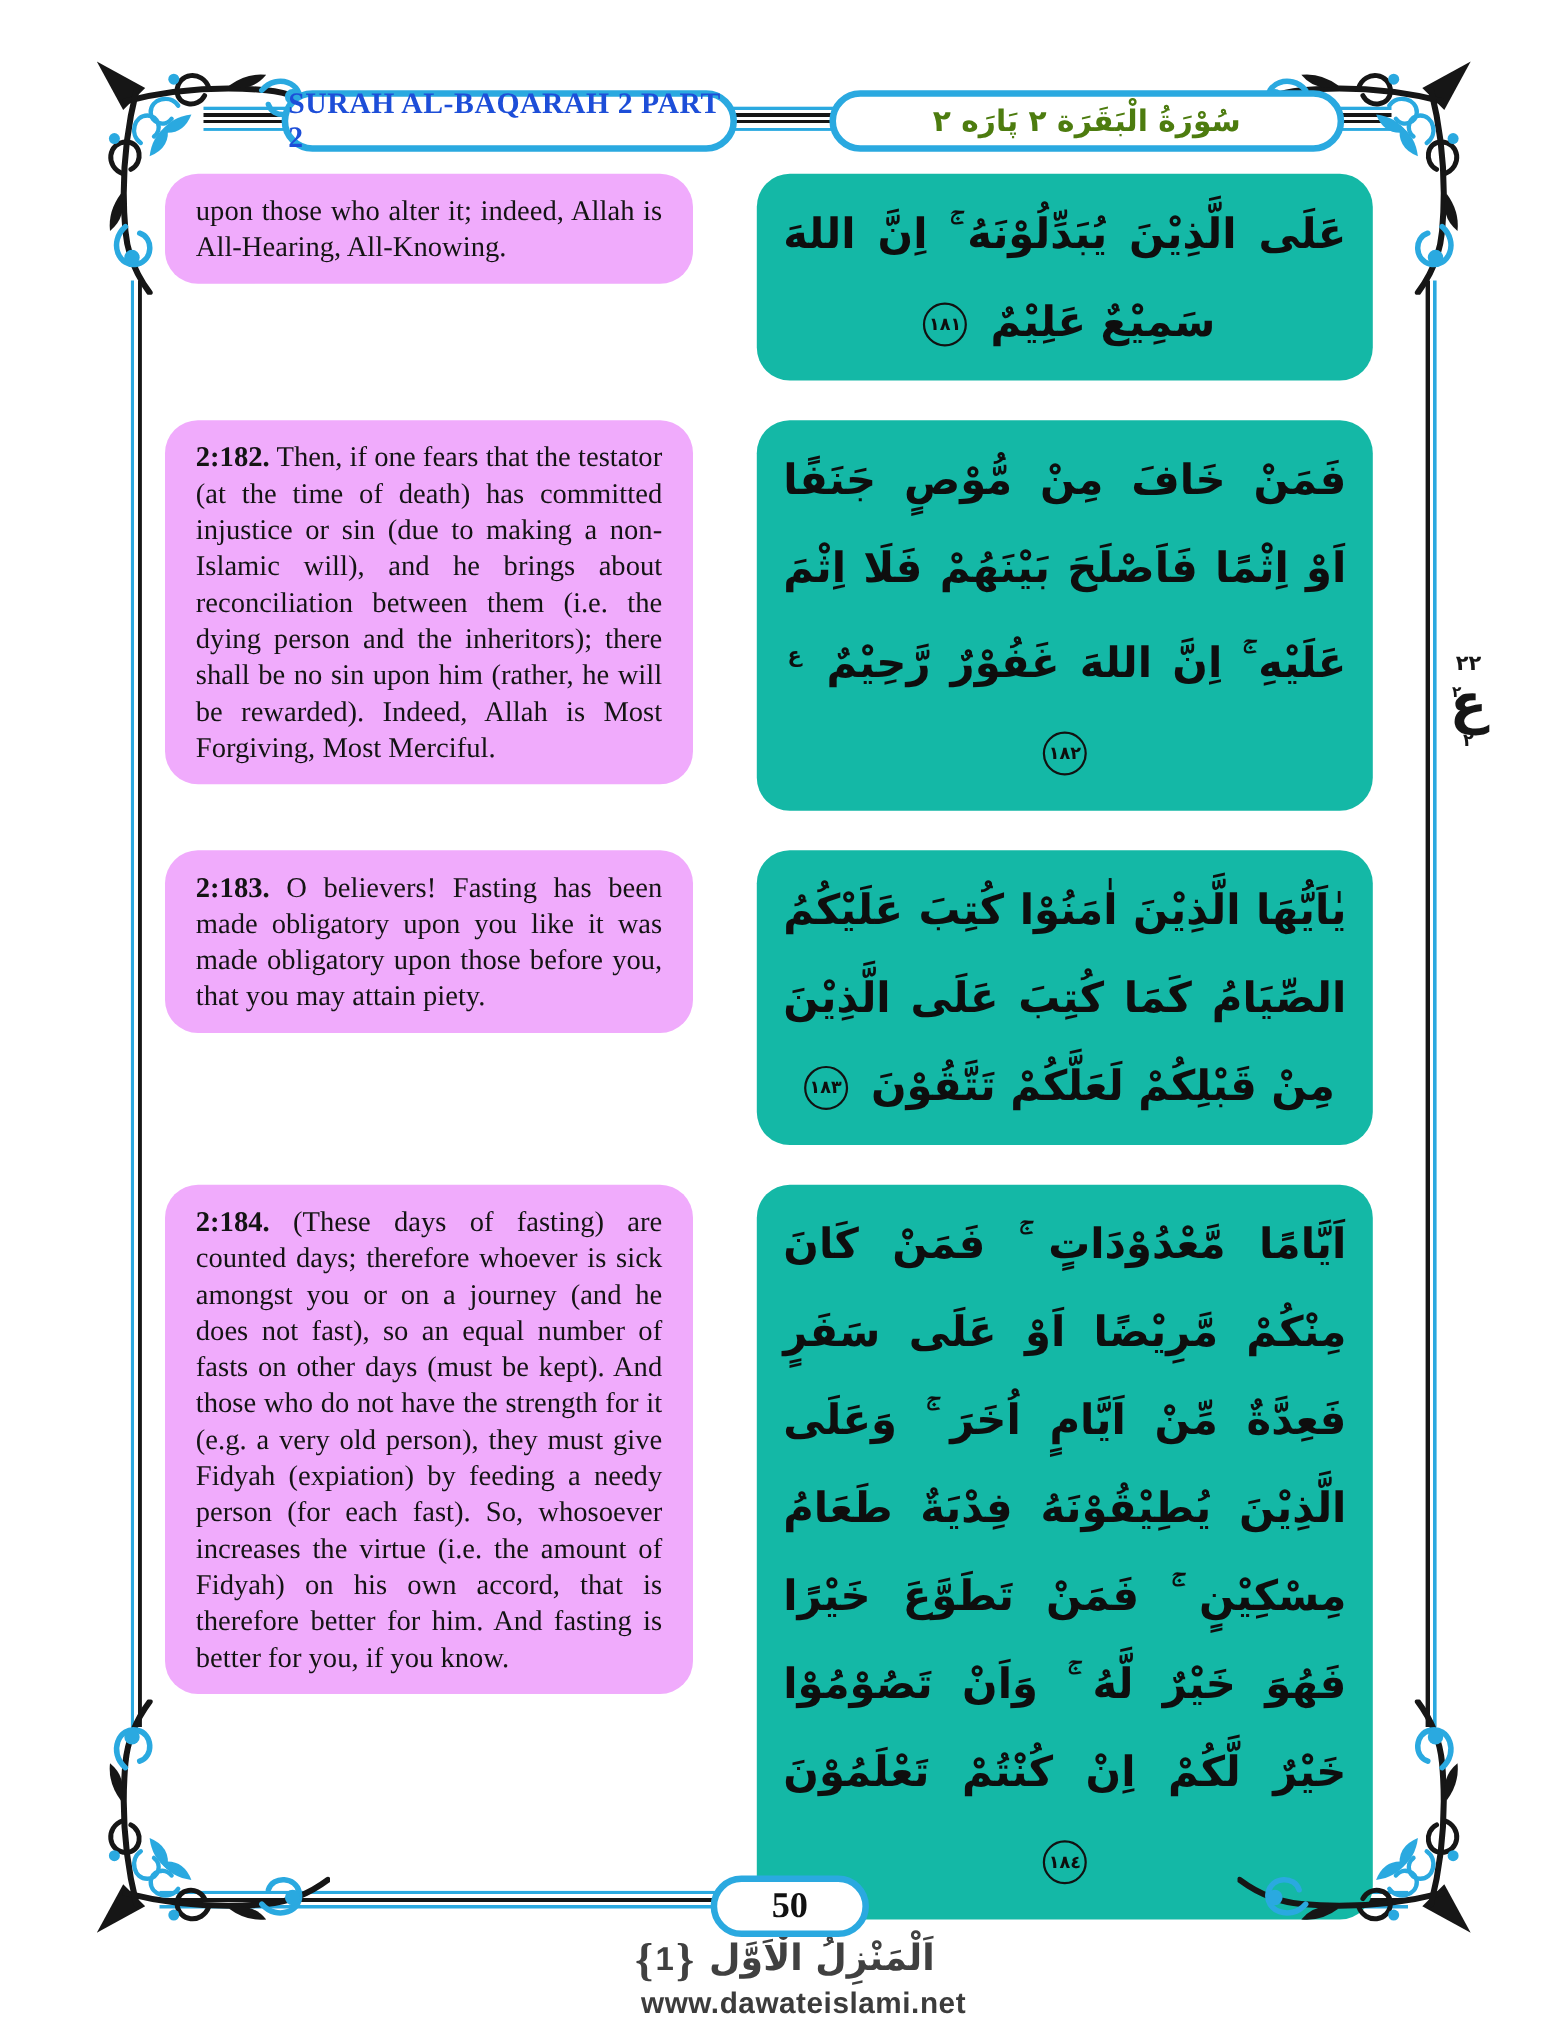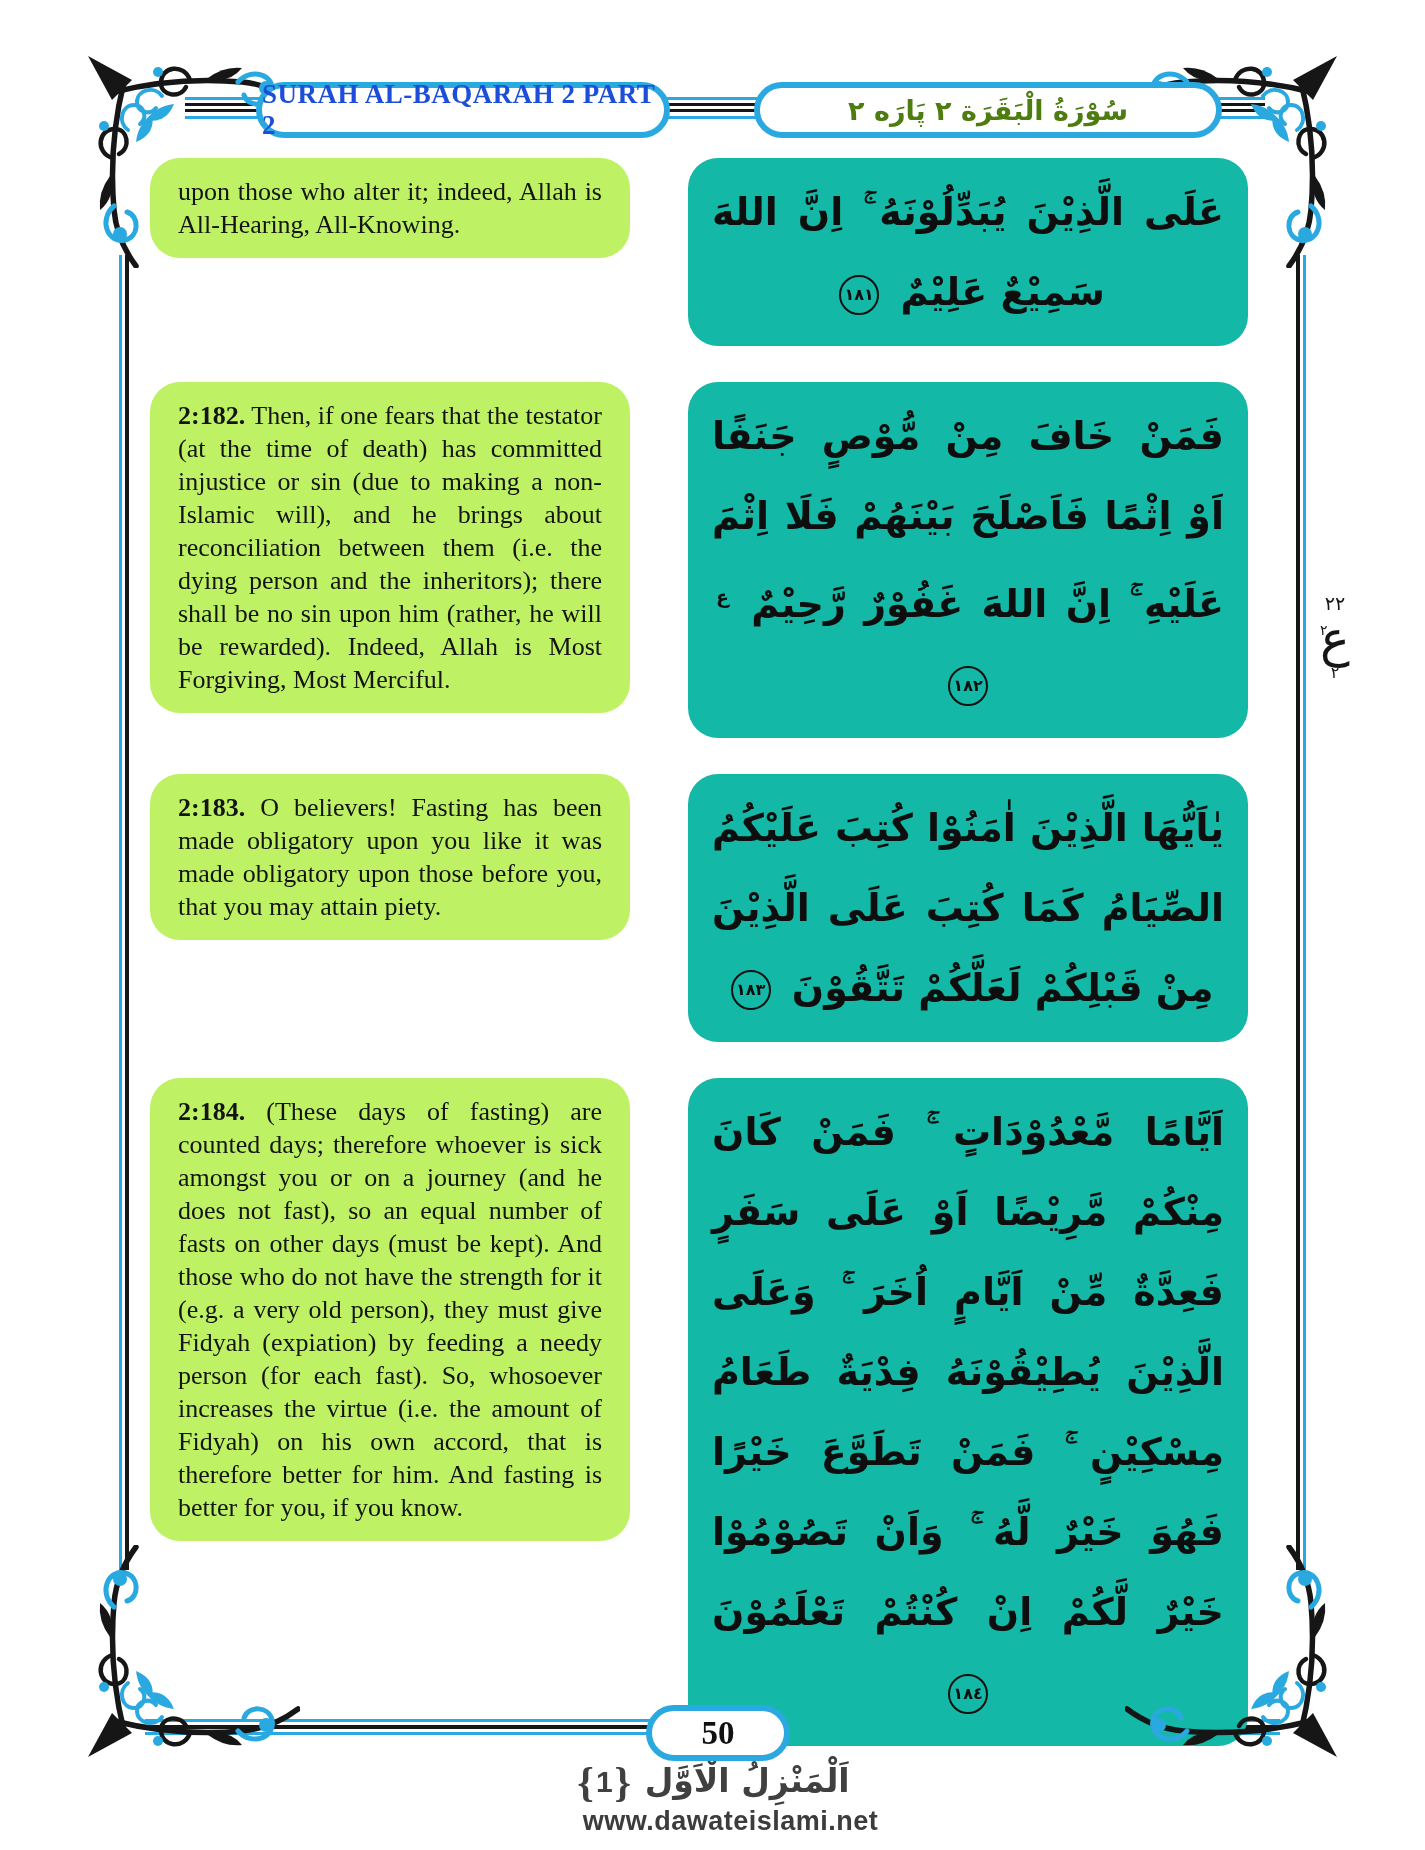--- a/index.html
+++ b/index.html
@@ -26,38 +26,38 @@
   .pill{position:absolute;z-index:3;background:#fff;border:6px solid #2aa9e0;border-radius:32px;
         display:flex;align-items:center;justify-content:center;}
   .pill-left{left:256px;top:82px;width:402px;height:44px;
         font-weight:bold;font-size:27px;letter-spacing:.5px;color:#1d4ed8;}
   .pill-right{left:754px;top:82px;width:456px;height:44px;
         font-family:"DejaVu Sans",sans-serif;font-weight:bold;font-size:27px;direction:rtl;color:#4d7c0f;}
 
   
   .content{position:absolute;left:150px;top:158px;width:1098px;z-index:1;}
   .vrow{display:flex;gap:58px;align-items:flex-start;margin-bottom:36px;}
-  .ebox{flex:0 0 480px;box-sizing:border-box;background:#bef264;border-radius:30px;
+  .ebox{flex:0 0 480px;box-sizing:border-box;background:#f0abfc;border-radius:30px;
         padding:17px 28px;font-size:26px;line-height:33px;text-align:justify;}
   .ebox .vref{font-weight:bold;}
   .ebox .vref:empty{display:none;}
   .abox{flex:1;box-sizing:border-box;background:#14b8a6;border-radius:30px;
         padding:14px 24px;direction:rtl;font-family:"DejaVu Sans",sans-serif;font-weight:bold;
         font-size:38px;line-height:80px;text-align:justify;text-align-last:center;color:#0e0e0e;}
   .ayah-circle{display:inline-flex;align-items:center;justify-content:center;
         width:36px;height:36px;border:2.5px solid #111;border-radius:50%;
         font-size:16px;line-height:1;vertical-align:middle;margin:0 8px;}
   .endmark{font-size:19px;vertical-align:super;margin:0 4px;}
   .endmark:empty{display:none;}
 
   .sparkle{position:absolute;left:652px;top:336px;z-index:4;}
 
   
   .ruku{position:absolute;left:1306px;top:592px;width:58px;z-index:2;text-align:center;
-        font-family:"DejaVu Sans",sans-serif;font-weight:normal;color:#161616;direction:rtl;}
+        font-family:"DejaVu Sans",sans-serif;font-weight:bold;color:#161616;direction:rtl;}
   .ruku-top{font-size:19px;line-height:22px;}
   .ruku-ain{position:relative;font-size:50px;line-height:50px;}
   .ruku-nested{position:absolute;font-size:14px;left:14px;bottom:9px;}
   .ruku-bottom{font-size:16px;line-height:18px;}
 
   
   .page-pill{left:646px;top:1705px;width:132px;height:44px;font-weight:bold;font-size:33px;color:#111;}
   .manzil{position:absolute;left:0;right:0;top:1758px;text-align:center;direction:rtl;z-index:2;
           font-family:"DejaVu Sans",sans-serif;font-weight:bold;font-size:33px;color:#404040;}
   .manzil .bracket{font-family:"Liberation Serif",serif;font-weight:bold;font-size:42px;vertical-align:-4px;padding:0 2px;}

